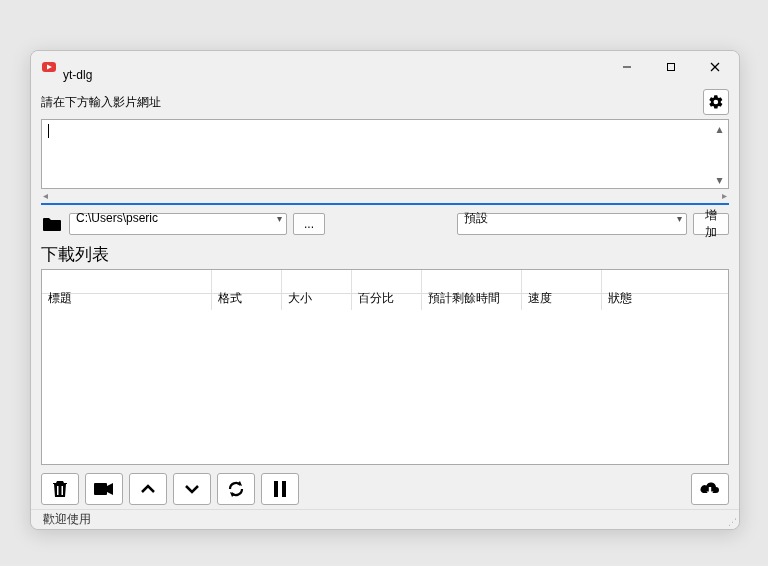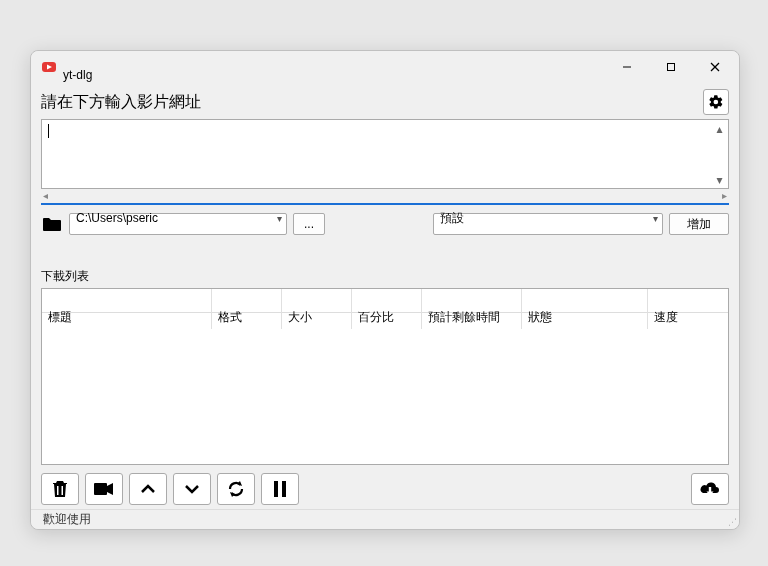--- a/index.html
+++ b/index.html
@@ -52,21 +52,21 @@
     display: flex;
     flex-direction: column;
     min-height: 0;
   }
   .row-top {
     display: flex;
     align-items: center;
     justify-content: space-between;
     margin-bottom: 4px;
   }
-  .label { font-size: 16px; }
+  .label { font-size: 12px; }
   .gear-btn {
     width: 26px; height: 26px;
     background: #fff; border: 1px solid #aaa; border-radius: 3px;
     display: flex; align-items: center; justify-content: center;
   }
   .url-box {
     position: relative;
     height: 70px;
     background: #fff;
     border: 1px solid #aaa;
@@ -125,26 +125,26 @@
   .combo.path { width: 218px; }
   .browse-btn {
     width: 32px; height: 22px;
     background: #fdfdfd; border: 1px solid #aaa; border-radius: 2px;
     display:flex; align-items:center; justify-content:center;
     font-size: 12px;
   }
   .midgap { flex: 1; }
   .combo.format { width: 230px; }
   .add-btn {
-    width: 60px; height: 22px;
+    width: 36px; height: 22px;
     background: #fdfdfd; border: 1px solid #aaa; border-radius: 2px;
-    display:flex; align-items:flex-end; justify-content:center;
-    font-size: 12px;
-  }
-  .list-label { margin-bottom: 3px; font-size: 12px; margin-top: 25px; }
+    display:flex; align-items:center; justify-content:center;
+    font-size: 12px;
+  }
+  .list-label { margin-bottom: 3px; font-size: 17px; }
   .table {
     flex: 1;
     background: #fff;
     border: 1px solid #aaa;
     display: flex;
     flex-direction: column;
     min-height: 140px;
     overflow: hidden;
   }
   .thead {
@@ -271,22 +271,22 @@
 
     <div class="list-label">下載列表</div>
 
     <div class="table">
       <div class="thead">
         <div class="th" style="width:170px">標題</div>
         <div class="th" style="width:70px">格式</div>
         <div class="th" style="width:70px">大小</div>
         <div class="th" style="width:70px">百分比</div>
         <div class="th" style="width:100px">預計剩餘時間</div>
+        <div class="th" style="width:80px">速度</div>
         <div class="th" style="flex:1">狀態</div>
-        <div class="th" style="width:80px">速度</div>
       </div>
       <div class="tbody"></div>
     </div>
 
     <div class="row-bottom">
       <button class="toolbtn">
         <span>
           <svg width="16" height="18" viewBox="0 0 16 18">
               <path fill="#000" d="M2 4h12l-1 13H3L2 4zm3-3h6l1 2H4l1-2zM1 3h14v1H1z"></path>
               <rect x="5" y="6" width="1.5" height="9" fill="#fff"></rect>

